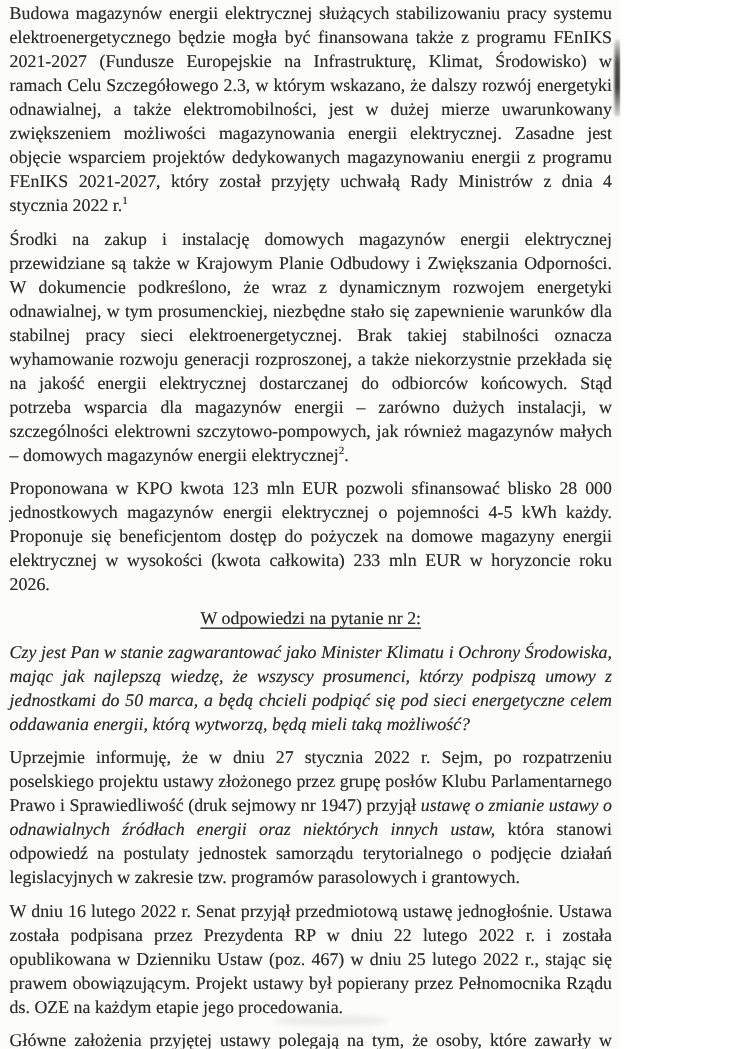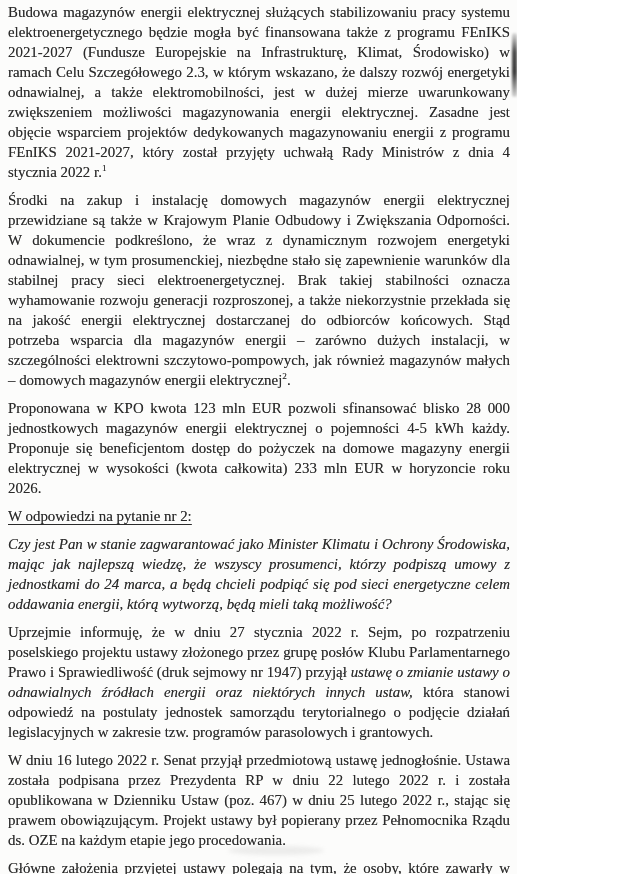--- a/index.html
+++ b/index.html
@@ -27,20 +27,21 @@
   }
   .para.question { font-style: italic; }
   .seg-italic { font-style: italic; }
   .heading {
     font-size: 14.9px;
     font-weight: normal;
     text-decoration: underline;
     text-decoration-thickness: 1px;
     text-underline-offset: 2.5px;
     margin: 2px 0 8px 0;
+    text-align: center;
   }
   sup.fn {
     font-size: 0.62em;
     line-height: 0;
     vertical-align: super;
   }
   .scan-artifact {
     position: absolute;
     right: 0;
     top: 33px;
@@ -69,21 +70,21 @@
 <div class="page">
 
   <p class="para"><span>Budowa magazynów energii elektrycznej służących stabilizowaniu pracy systemu elektroenergetycznego będzie mogła być finansowana także z programu FEnIKS 2021-2027 (Fundusze Europejskie na Infrastrukturę, Klimat, Środowisko) w ramach Celu Szczegółowego 2.3, w którym wskazano, że dalszy rozwój energetyki odnawialnej, a także elektromobilności, jest w dużej mierze uwarunkowany zwiększeniem możliwości magazynowania energii elektrycznej. Zasadne jest objęcie wsparciem projektów dedykowanych magazynowaniu energii z programu FEnIKS 2021-2027, który został przyjęty uchwałą Rady Ministrów z dnia 4 stycznia 2022 r.</span><sup class="fn">1</sup></p>
 
   <p class="para"><span>Środki na zakup i instalację domowych magazynów energii elektrycznej przewidziane są także w Krajowym Planie Odbudowy i Zwiększania Odporności. W dokumencie podkreślono, że wraz z dynamicznym rozwojem energetyki odnawialnej, w tym prosumenckiej, niezbędne stało się zapewnienie warunków dla stabilnej pracy sieci elektroenergetycznej. Brak takiej stabilności oznacza wyhamowanie rozwoju generacji rozproszonej, a także niekorzystnie przekłada się na jakość energii elektrycznej dostarczanej do odbiorców końcowych. Stąd potrzeba wsparcia dla magazynów energii – zarówno dużych instalacji, w szczególności elektrowni szczytowo-pompowych, jak również magazynów małych – domowych magazynów energii elektrycznej</span><sup class="fn">2</sup><span>.</span></p>
 
   <p class="para"><span>Proponowana w KPO kwota 123 mln EUR pozwoli sfinansować blisko 28 000 jednostkowych magazynów energii elektrycznej o pojemności 4-5 kWh każdy. Proponuje się beneficjentom dostęp do pożyczek na domowe magazyny energii elektrycznej w wysokości (kwota całkowita) 233 mln EUR w horyzoncie roku 2026.</span></p>
 
   <h2 class="heading"><span>W odpowiedzi na pytanie nr 2:</span></h2>
 
-  <p class="para question"><span>Czy jest Pan w stanie zagwarantować jako Minister Klimatu i Ochrony Środowiska, mając jak najlepszą wiedzę, że wszyscy prosumenci, którzy podpiszą umowy z jednostkami do 24 marca, a będą chcieli podpiąć się pod sieci energetyczne celem oddawania energii, którą wytworzą, będą mieli taką możliwość?</span></p>
+  <p class="para question"><span>Czy jest Pan w stanie zagwarantować jako Minister Klimatu i Ochrony Środowiska, mając jak najlepszą wiedzę, że wszyscy prosumenci, którzy podpiszą umowy z jednostkami do 50 marca, a będą chcieli podpiąć się pod sieci energetyczne celem oddawania energii, którą wytworzą, będą mieli taką możliwość?</span></p>
 
   <p class="para"><span>Uprzejmie informuję, że w dniu 27 stycznia 2022 r. Sejm, po rozpatrzeniu poselskiego projektu ustawy złożonego przez grupę posłów Klubu Parlamentarnego Prawo i Sprawiedliwość (druk sejmowy nr 1947) przyjął </span><span class="seg-italic">ustawę o zmianie ustawy o odnawialnych źródłach energii oraz niektórych innych ustaw,</span><span> która stanowi odpowiedź na postulaty jednostek samorządu terytorialnego o podjęcie działań legislacyjnych w zakresie tzw. programów parasolowych i grantowych.</span></p>
 
   <p class="para"><span>W dniu 16 lutego 2022 r. Senat przyjął przedmiotową ustawę jednogłośnie. Ustawa została podpisana przez Prezydenta RP w dniu 22 lutego 2022 r. i została opublikowana w Dzienniku Ustaw (poz. 467) w dniu 25 lutego 2022 r., stając się prawem obowiązującym. Projekt ustawy był popierany przez Pełnomocnika Rządu ds. OZE na każdym etapie jego procedowania.</span></p>
 
   <p class="para"><span>Główne założenia przyjętej ustawy polegają na tym, że osoby, które zawarły w terminie do 31 marca 2022 r. umowę na zakup, montaż lub dofinansowanie mikroinstalacji fotowoltaicznej z jednostką samorządu terytorialnego lub innym uprawnionym podmiotem, który realizuje projekt dofinansowany z funduszy Regionalnego Programu Operacyjnego na lata 2014-2020, oraz złożyła prawidłowo wniosek o przyłączenie mikroinstalacji do sieci elektroenergetycznej w terminie do 31 grudnia 2023 r., będzie mogła rozliczać się w zakresie wytworzonej i pobranej energii elektrycznej na dotychczasowych zasadach, tj. w systemie opustów.</span></p>
 
   <h2 class="heading"><span>W odpowiedzi na pytanie nr 3:</span></h2>
 
   <div class="scan-artifact"></div>

